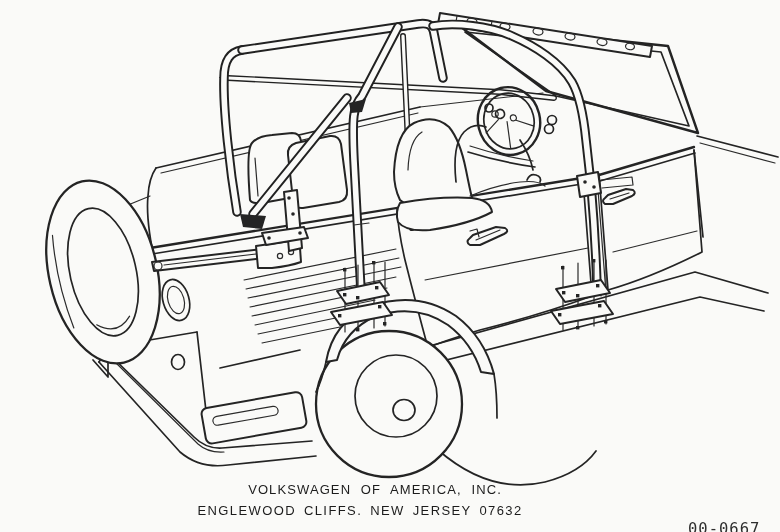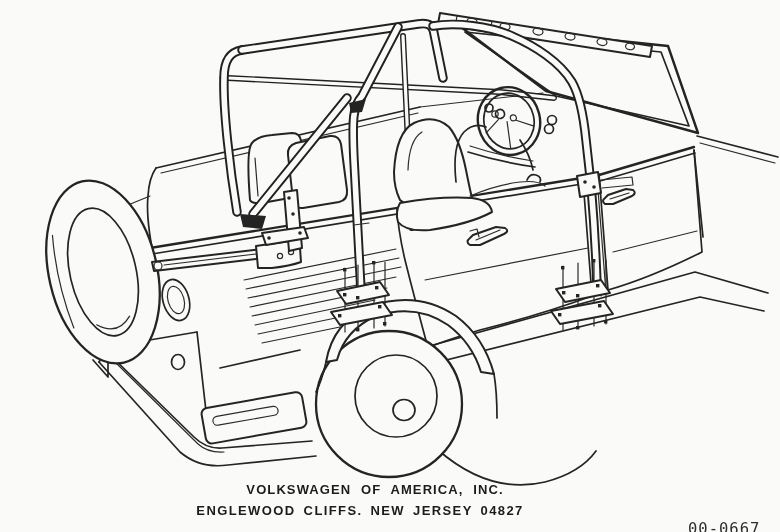--- a/index.html
+++ b/index.html
@@ -13,21 +13,21 @@
   .ln2 { fill:none; stroke:#242424; stroke-width:2.4; stroke-linecap:round; stroke-linejoin:round; }
   .lnt { fill:none; stroke:#2b2b2b; stroke-width:1.2; stroke-linecap:round; stroke-linejoin:round; }
   .fillw { fill:#fafaf8; stroke:#242424; stroke-width:2; stroke-linejoin:round; }
   .fillw2 { fill:#fafaf8; stroke:#242424; stroke-width:2.3; stroke-linejoin:round; }
   .t-out { fill:none; stroke:#212121; stroke-width:9.5; stroke-linecap:round; stroke-linejoin:round; }
   .t-in  { fill:none; stroke:#fafaf8; stroke-width:5.6; stroke-linecap:round; stroke-linejoin:round; }
   .t-out.thin { stroke-width:6; }
   .t-in.thin  { stroke-width:3.2; }
   .dot { fill:#242424; stroke:none; }
   .footer-text {
-    position:absolute; color:#1c1c1c; font-weight:bold;
+    position:absolute; color:#1c1c1c; font-weight:normal;
     font-size:13px; letter-spacing:1.1px; word-spacing:5px;
     text-align:center; white-space:nowrap;
   }
   .company { left:140px; top:482px; width:470px; }
   .address { left:120px; top:503px; width:480px; letter-spacing:1.4px; word-spacing:3px; }
   .docnum {
     position:absolute; left:688px; top:492px;
     font-family:"DejaVu Sans Mono", monospace;
     font-size:15.5px; letter-spacing:1px; color:#2e2e2e; font-weight:normal;margin-top:28px;
   }
@@ -280,16 +280,16 @@
       <rect class="dot" x="592" y="259" width="3.4" height="3.4"></rect>
       <rect class="dot" x="558" y="313" width="3.4" height="3.4"></rect>
       <rect class="dot" x="598" y="304" width="3.4" height="3.4"></rect>
       <rect class="dot" x="576" y="326" width="3.4" height="3.4"></rect>
       <rect class="dot" x="604" y="320" width="3.4" height="3.4"></rect>
     </g>
   </g>
 </svg>
 
 <div class="footer-text company">VOLKSWAGEN OF AMERICA, INC.</div>
-<div class="footer-text address">ENGLEWOOD CLIFFS. NEW JERSEY 04827</div>
+<div class="footer-text address">ENGLEWOOD CLIFFS. NEW JERSEY 07632</div>
 <div class="docnum">00-0667</div>
 
 </div>
 
 </body></html>

